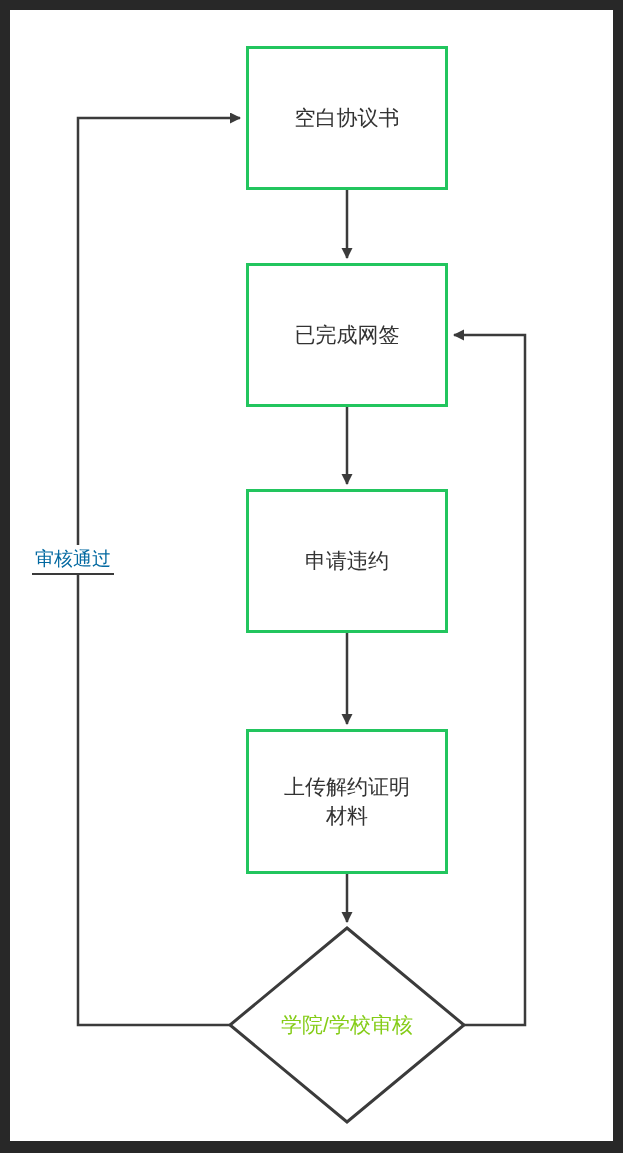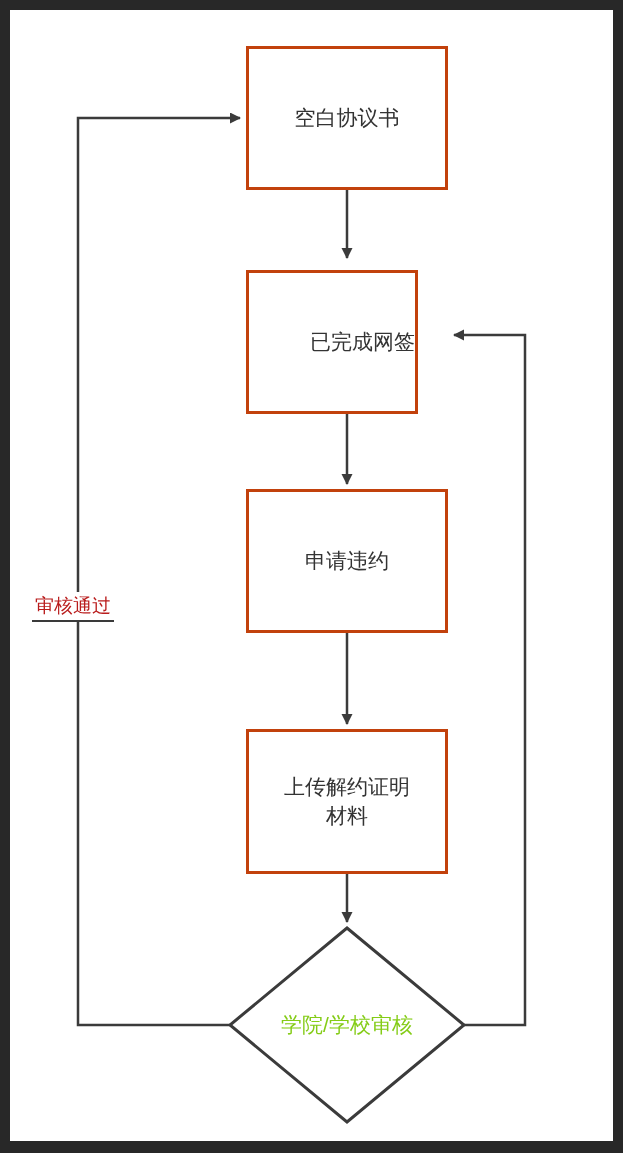--- a/index.html
+++ b/index.html
@@ -21,54 +21,53 @@
   }
   svg.wires {
     position: absolute;
     left: 0; top: 0;
     width: 623px; height: 1153px;
     pointer-events: none;
   }
   .node {
     position: absolute;
     background: #ffffff;
-    border: 3px solid #c2410c;
+    border: 3px solid #22c55e;
     display: flex;
     align-items: center;
     justify-content: center;
     text-align: center;
     color: #333333;
     font-size: 21px;
     line-height: 1.35;
   }
   .node .node-label { display: inline-block; }
   #node-blank      { left: 246px; top: 46px;  width: 202px; height: 144px; }
-  #node-signed     { left: 246px; top: 270px; width: 172px; height: 144px; justify-content: flex-end; }
+  #node-signed     { left: 246px; top: 263px; width: 202px; height: 144px; }
   #node-breach     { left: 246px; top: 489px; width: 202px; height: 144px; }
   #node-upload     { left: 246px; top: 729px; width: 202px; height: 145px; }
   #node-upload .node-label { max-width: 140px; }
   .diamond-label {
     position: absolute;
     left: 347px; top: 1025px;
     transform: translate(-50%, -50%);
     color: #84cc16;
     font-size: 21px;
     white-space: nowrap;
     text-align: center;
   }
   .edge-label {
     position: absolute;
     transform: translate(-50%, -50%);
     background: #ffffff;
-    color: #b91c1c;
+    color: #0369a1;
     font-size: 19px;
     white-space: nowrap;
     padding: 1px 3px 1px 3px;
     border-bottom: 2px solid #3a3a3a;
-    margin-top: 47px;
   }
   #edge-label-pass { left: 73px;  top: 560px; }
   #edge-label-fail { left: 523px; top: 666px; }
 </style>
 </head>
 <body>
 
 <div class="frame">
   <div class="canvas"></div>
 

